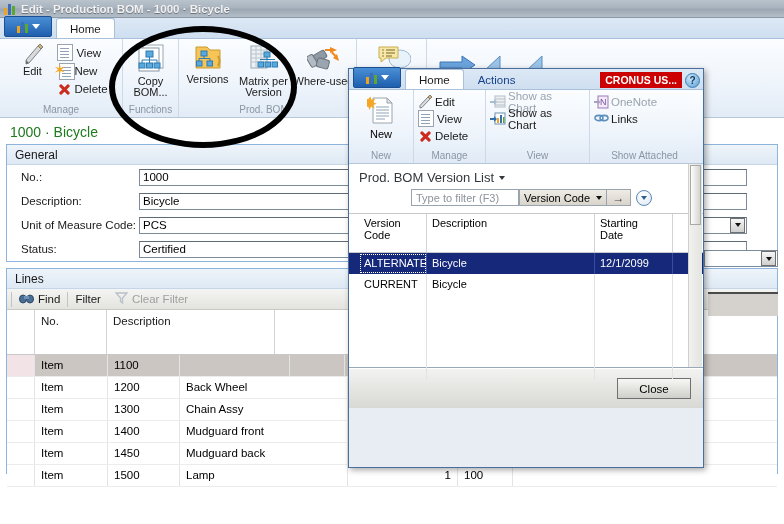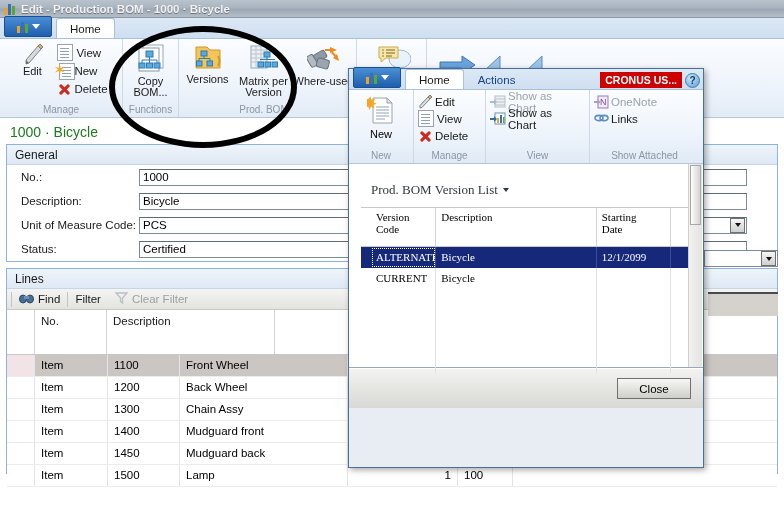--- a/index.html
+++ b/index.html
@@ -123,22 +123,22 @@
     margin-bottom:1px;white-space:nowrap;}
   .helpq{width:15px;height:15px;border-radius:50%;background:radial-gradient(circle at 35% 30%,#cfe6f8,#5b9fd4);
     border:1px solid #3b7fb5;color:#0d3b63;font-size:10px;font-weight:bold;display:flex;
     align-items:center;justify-content:center;margin:0 3px 1px 3px;box-sizing:border-box;}
   .dlg-ribbon{height:73px;background:linear-gradient(to bottom,#fbfdff 0%,#eef4fb 60%,#e0eaf6 100%);
     border-bottom:1px solid #b6c7da;display:flex;overflow:hidden;}
   .dgroup{position:relative;height:73px;display:flex;flex-direction:column;padding:3px 3px 0;box-sizing:border-box;}
   .dgroup + .dgroup{border-left:1px solid #cdd9e6;}
   .dgroup-label{position:absolute;bottom:2px;left:0;right:0;text-align:center;font-size:10px;color:#8a96a3;}
 
-  .dlg-content{background:#fff;margin:0;padding:12px;height:204px;position:relative;box-sizing:border-box;
-    border-bottom:1px solid #9aa9b8;font-family:Liberation Serif, serif;}
+  .dlg-content{background:#fff;margin:0;padding:0;height:204px;position:relative;box-sizing:border-box;
+    border-bottom:1px solid #9aa9b8;}
   .page-cap{font-size:13px;color:#33383d;padding:6px 0 3px 10px;display:flex;align-items:center;gap:5px;}
   .filter-bar{display:flex;align-items:center;gap:0;padding-left:62px;height:19px;}
   .filter-input{width:108px;height:17px;border:1px solid #9aa4ae;background:#fff;color:#8d949b;
     font-size:11px;display:flex;align-items:center;padding-left:4px;box-sizing:border-box;}
   .filter-sel{width:88px;height:17px;border:1px solid #9aa4ae;background:linear-gradient(to bottom,#efece6,#d9d5cc);
     font-size:11px;display:flex;align-items:center;padding-left:4px;gap:4px;box-sizing:border-box;}
   .filter-go{width:24px;height:17px;border:1px solid #9aa4ae;border-left:none;
     background:linear-gradient(to bottom,#efece6,#d9d5cc);display:flex;align-items:center;justify-content:center;
     font-size:12px;color:#444;box-sizing:border-box;}
   .filter-exp{width:16px;height:16px;border-radius:50%;border:1px solid #5b86b5;margin-left:5px;
@@ -416,21 +416,20 @@
       <div class="gh" style="width:110px"></div>
       <div class="gh" style="width:55px"></div>
       <div class="gh" style="width:260px;border-right:none"></div>
     </div>
 
     <div>
       <div class="grow sel">
         <div class="gc" style="width:28px"></div>
         <div class="gc" style="width:73px">Item</div>
         <div class="gc" style="width:72px">1100</div>
-        <div class="gc" style="width:168px">Front Wheel</div>
         <div class="gc" style="width:110px;text-align:right"></div>
         <div class="gc" style="width:55px"></div>
         <div class="gc" style="width:260px;border-right:none"></div>
       </div>
       <div class="grow">
         <div class="gc" style="width:28px"></div>
         <div class="gc" style="width:73px">Item</div>
         <div class="gc" style="width:72px">1200</div>
         <div class="gc" style="width:168px">Back Wheel</div>
         <div class="gc" style="width:110px;text-align:right"></div>
@@ -601,20 +600,31 @@
       <div class="dgroup-label">Show Attached</div>
     </div>
   </div>
 
   <div class="dlg-content">
     <div class="page-cap">
       <span>Prod. BOM Version List</span>
       <i class="dcaret" style="border-top-color:#33383d"></i>
     </div>
 
+    <div class="filter-bar">
+      <div class="filter-input">Type to filter (F3)</div>
+      <div class="filter-sel">
+        <span>Version Code</span>
+        <i class="dcaret" style="margin-left:auto;margin-right:4px"></i>
+      </div>
+      <div class="filter-go">→</div>
+      <div class="filter-exp">
+        <i class="dcaret" style="border-top-color:#2d5e8f"></i>
+      </div>
+    </div>
 
     <div class="vgrid-head" style="margin-top:6px">
       <div class="vgh" style="width:8px;border-right:none"></div>
       <div class="vgh" style="width:68px">Version<br>Code</div>
       <div class="vgh" style="width:168px">Description</div>
       <div class="vgh" style="width:78px">Starting<br>Date</div>
       <div class="vgh" style="width:20px;border-right:none"></div>
     </div>
 
     <div>

